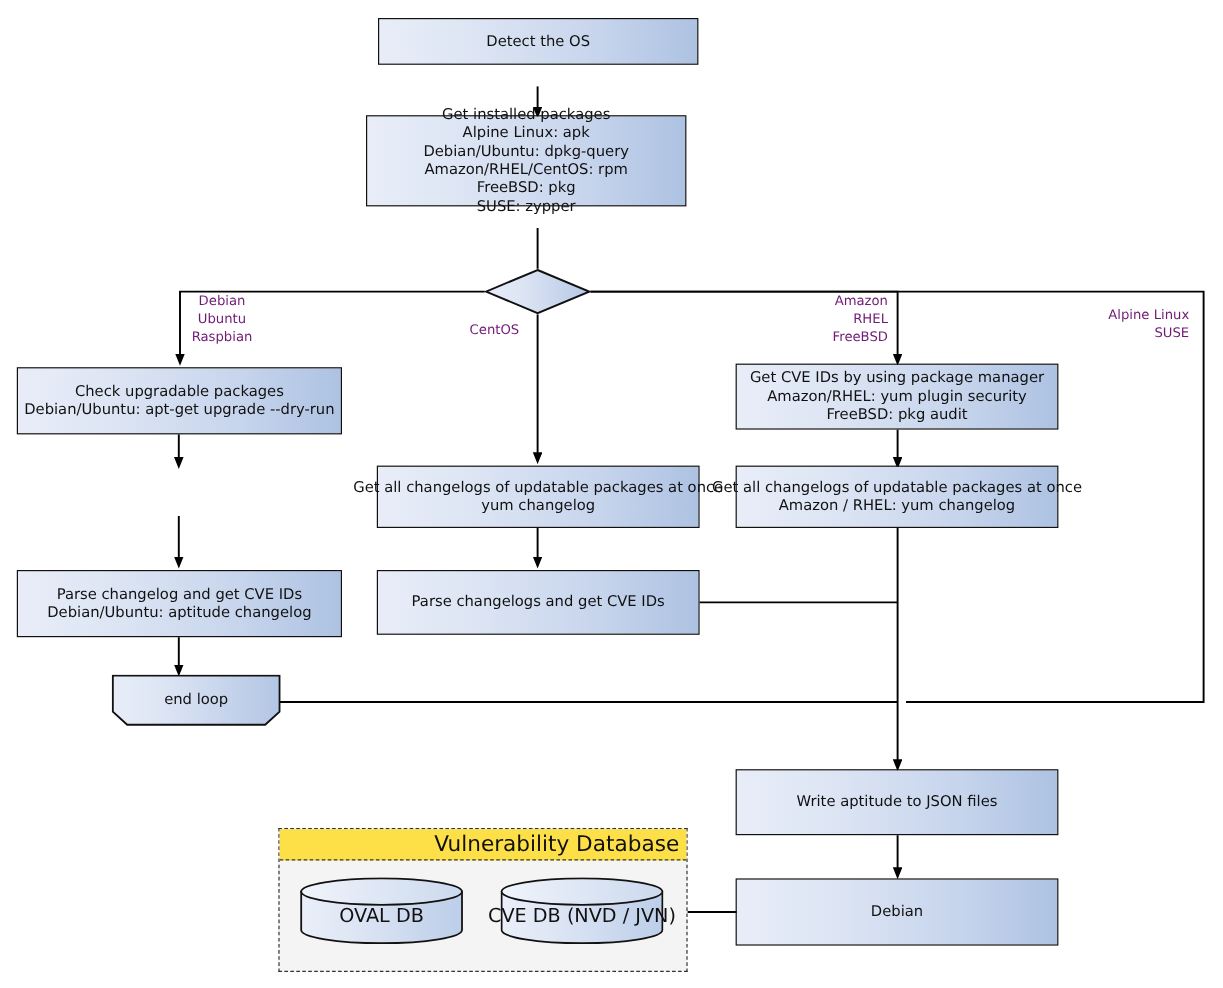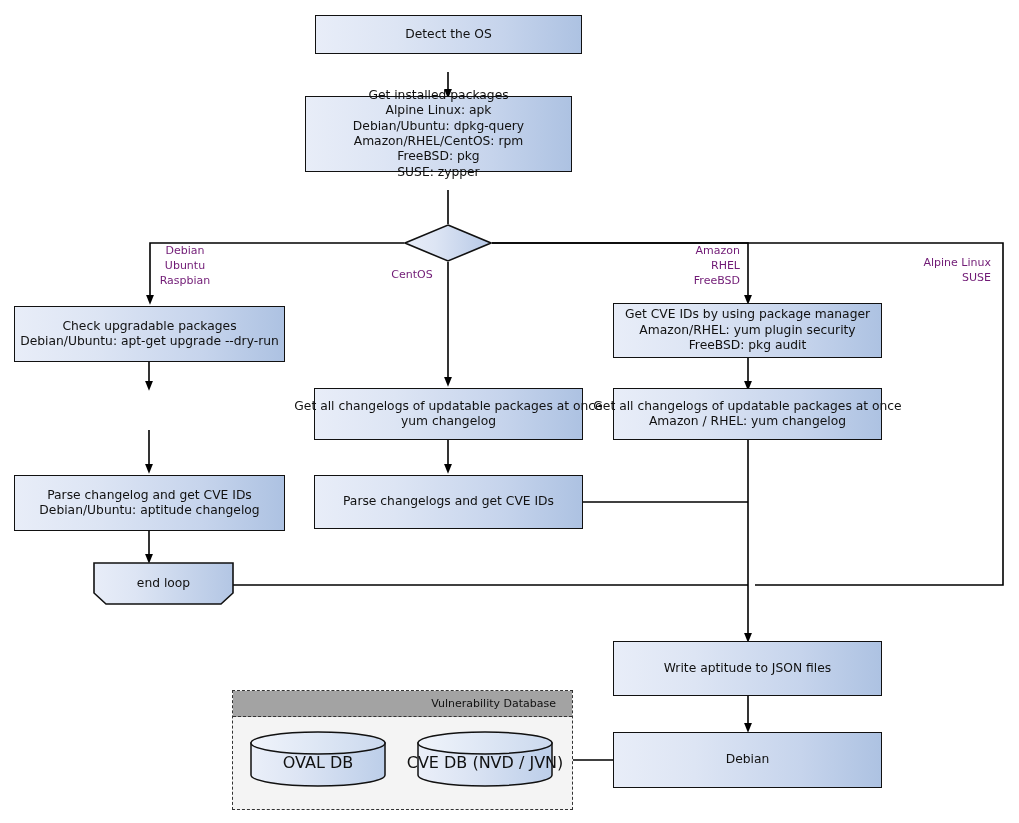--- a/index.html
+++ b/index.html
@@ -56,27 +56,27 @@
   .diamond { font-size: 0; }
   .grp {
     position: absolute;
     background: #f4f4f4;
     border: 1.6px dashed #333333;
   }
   .grp-title {
     position: absolute;
     top: 0; left: 0; right: 0;
     height: 26px;
-    background: #a3a3a3;
+    background: #fde047;
     border-bottom: 1.5px dashed #333333;
     display: flex;
     align-items: center;
     justify-content: flex-end;
-    padding-right: 16px;
-    font-size: 11px;
+    padding-right: 6px;
+    font-size: 18px;
     color: #111;
   }
   .cyl .lbl { font-size: 16px; }
   .edge-label {
     position: absolute;
     font-size: 11px;
     line-height: 15.2px;
     color: #701a75;
     white-space: pre;
   }

